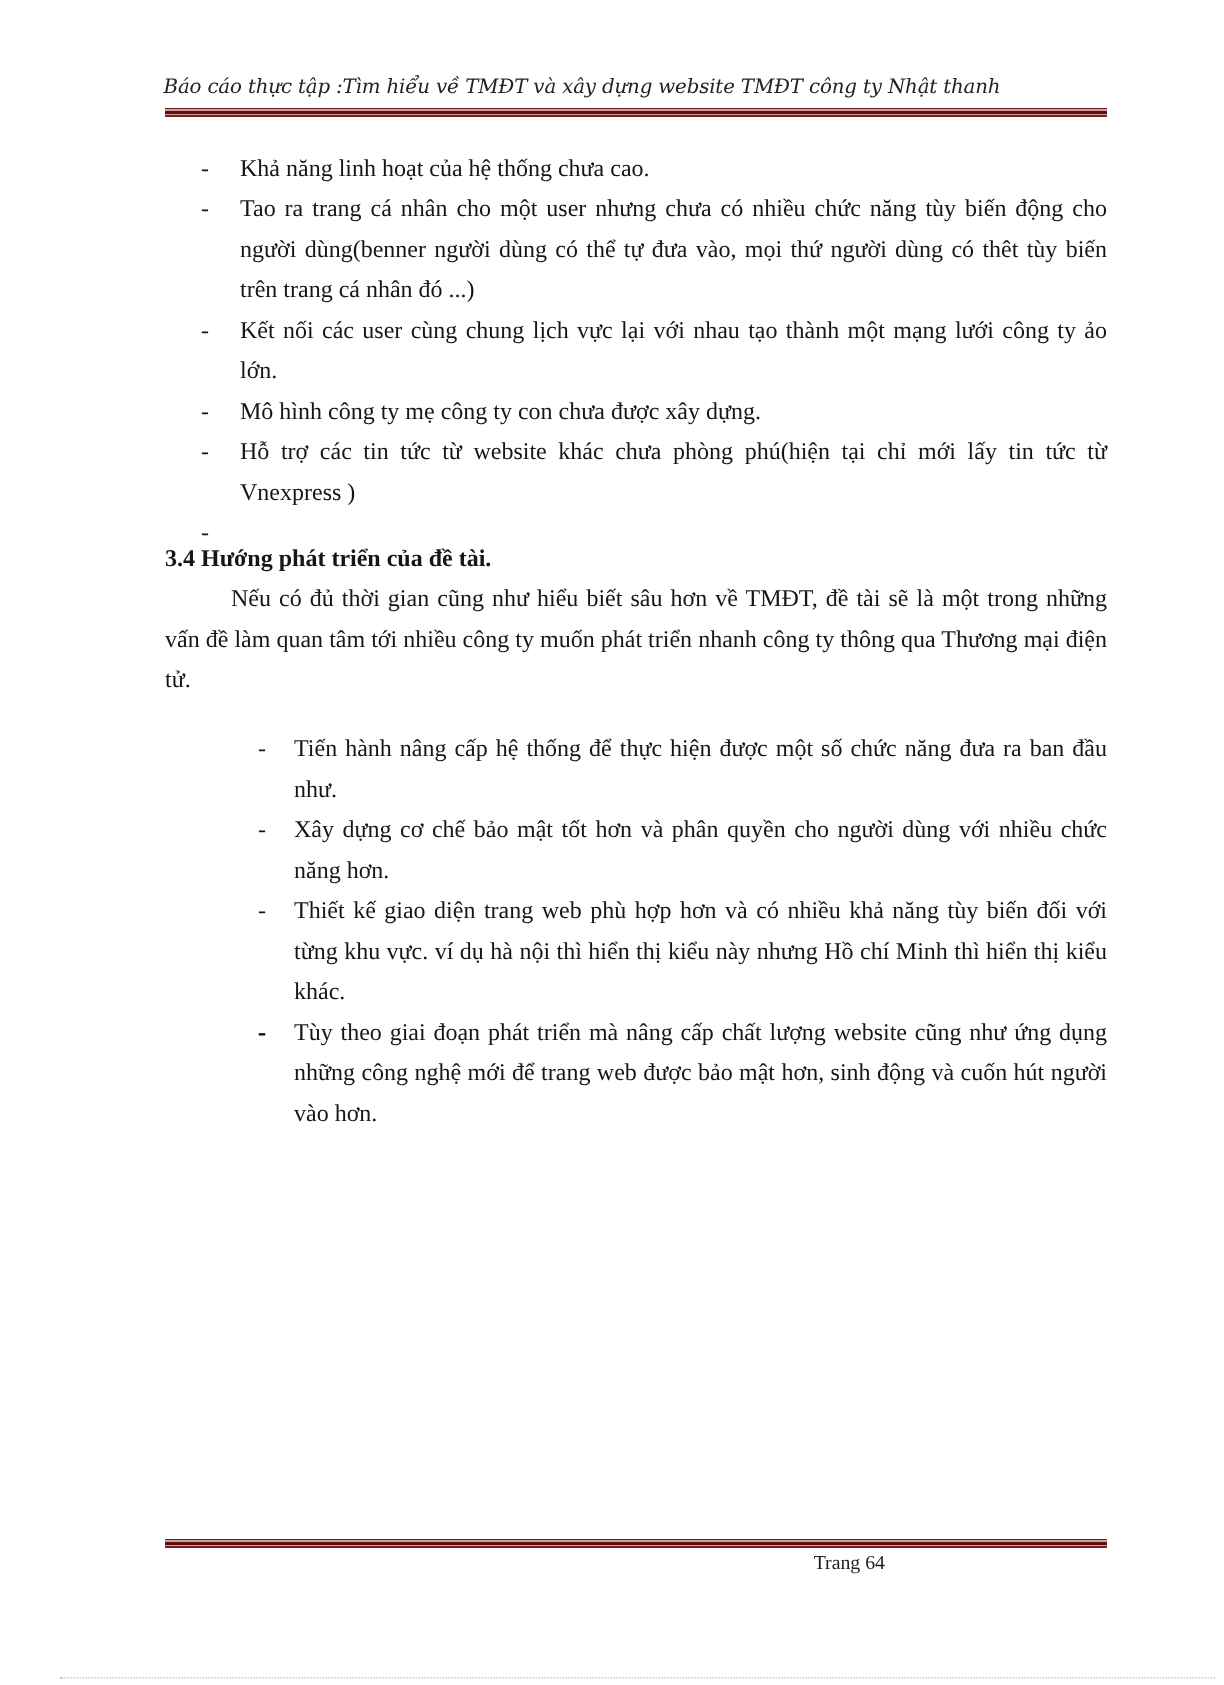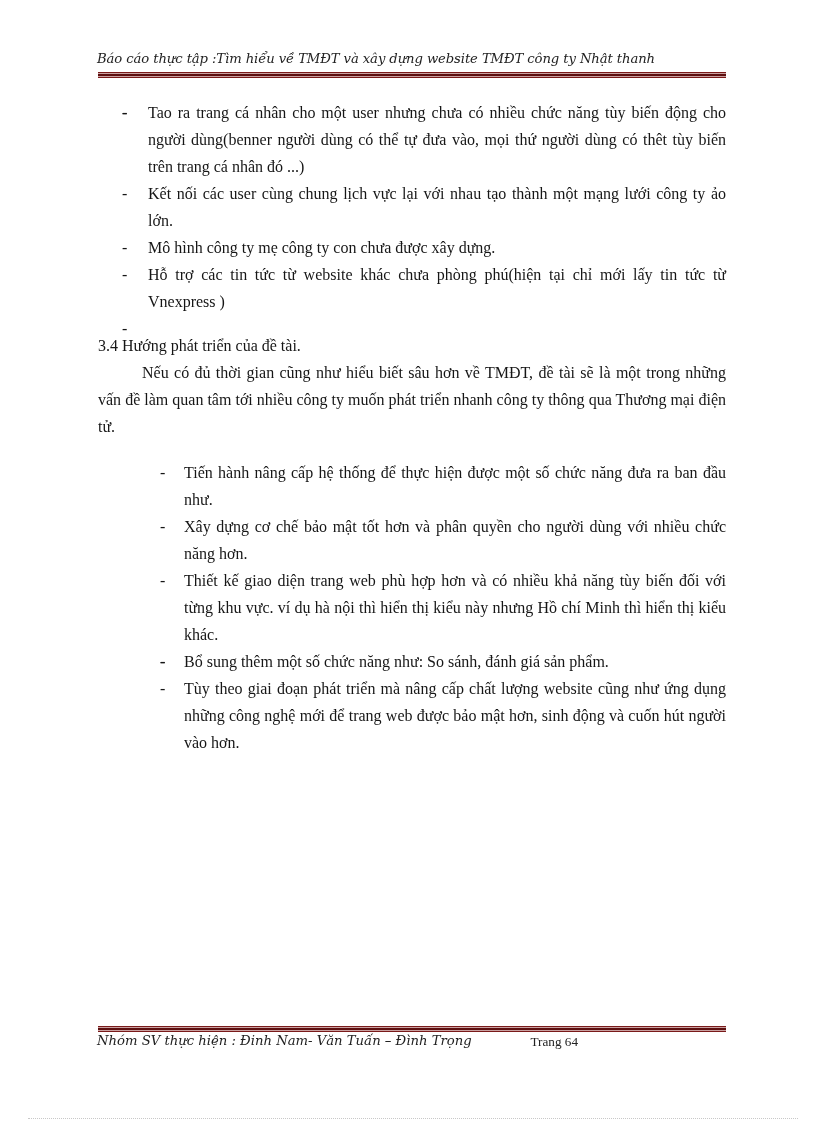--- a/index.html
+++ b/index.html
@@ -1,17 +1,17 @@
 <!DOCTYPE html>
 <html><head>
   <meta charset="utf-8">
   <style>
     html, body { margin: 0; padding: 0; background: #ffffff; }
     body { width: 816px; height: 1123px; position: relative; overflow: hidden; color: #111; }
-    .page { position: absolute; left: 4px; top: 0; width: 668px; height: 1123px; }
+    .page { position: absolute; left: 16px; top: 0; width: 668px; height: 1123px; }
     .header-text {
       position: absolute; left: 93px; top: 51px; width: 630px;
       font-family: "DejaVu Serif", serif; font-style: italic; font-size: 13.2px;
       color: #222; white-space: nowrap; letter-spacing: -0.1px;
     }
     .rule {
       position: absolute; left: 94px; width: 628px; height: 6px;
       background: linear-gradient(to bottom, #7a1a1a 0, #7a1a1a 1px, #c9a0a0 1px, #c9a0a0 2px, #5c0f0f 2px, #5c0f0f 4px, #c9a0a0 4px, #c9a0a0 5px, #7a1a1a 5px, #7a1a1a 6px);
     }
     .rule.top { top: 72px; }
@@ -20,21 +20,21 @@
       position: absolute; left: 94px; top: 99px; width: 628px;
       font-family: "Liberation Serif", serif; font-size: 16px; line-height: 27px;
       color: #161616;
     }
     .bullets { list-style: none; margin: 0; padding: 0; }
     .bullets li { position: relative; padding-left: 50px; text-align: justify; }
     .bullets li .dash { position: absolute; left: 24px; top: 0; }
     .bullets.indented li { padding-left: 86px; }
     .bullets.indented li .dash { left: 62px; }
     .section-heading {
-      font-family: "Liberation Serif", serif; font-weight: normal; font-size: 16px;
+      font-family: "Liberation Serif", serif; font-weight: bold; font-size: 16px;
       margin: 17px 0 0 0; line-height: 27px;
     }
     .para { text-indent: 44px; text-align: justify; margin: 0 0 0 0; }
     .para.second { margin-top: 20px; }
     .bullets.indented { margin-top: 19px; }
     .footer-left {
       position: absolute; left: 93px; top: 1033px;
       font-family: "DejaVu Serif", serif; font-style: italic; font-size: 13.2px; color: #222; white-space: nowrap;
     }
     .footer-right {
@@ -50,40 +50,39 @@
 <body>
 
 <div class="page">
 
   <div class="header-text">Báo cáo thực tập :Tìm hiểu về TMĐT và xây dựng website TMĐT công ty Nhật thanh</div>
   <div class="rule top"></div>
 
   <div class="content">
 
     <ul class="bullets">
-      <li><span class="dash">-</span></li>
+      <li><span class="dash">-</span><span>Khả năng linh hoạt của hệ thống chưa cao.</span></li>
       <li><span class="dash">-</span><span>Tao ra trang cá nhân cho một user nhưng chưa có nhiều chức năng tùy biến động cho người dùng(benner người dùng có thể tự đưa vào, mọi thứ người dùng có thêt tùy biến trên trang cá nhân đó ...)</span></li>
       <li><span class="dash">-</span><span>Kết nối các user cùng chung lịch vực lại với nhau tạo thành một mạng lưới công ty ảo lớn.</span></li>
       <li><span class="dash">-</span><span>Mô hình công ty mẹ công ty con chưa được xây dựng.</span></li>
       <li><span class="dash">-</span><span>Hỗ trợ các tin tức từ website khác chưa phòng phú(hiện tại chỉ mới lấy tin tức từ Vnexpress )</span></li>
       <li><span class="dash">-</span></li>
     </ul>
 
     <h3 class="section-heading">3.4 Hướng phát triển của đề tài.</h3>
 
     <p class="para">Nếu có đủ thời gian cũng như hiểu biết sâu hơn về TMĐT, đề tài sẽ là một trong những vấn đề làm quan tâm tới nhiều công ty muốn phát triển nhanh công ty thông qua Thương mại điện tử.</p>
 
     <ul class="bullets indented">
       <li><span class="dash">-</span><span>Tiến hành nâng cấp hệ thống để thực hiện được một số chức năng đưa ra ban đầu như.</span></li>
       <li><span class="dash">-</span><span>Xây dựng cơ chế bảo mật tốt hơn và phân quyền cho người dùng với nhiều chức năng hơn.</span></li>
       <li><span class="dash">-</span><span>Thiết kế giao diện trang web phù hợp hơn và có nhiều khả năng tùy biến đối với từng khu vực. ví dụ hà nội thì hiển thị kiểu này nhưng Hồ chí Minh thì hiển thị kiểu khác.</span></li>
       <li><span class="dash">-</span></li>
-      <li><span class="dash">-</span><span>Bổ sung thêm một số chức năng như: So sánh, đánh giá sản phẩm.</span></li>
+      <li><span class="dash">-</span></li>
       <li><span class="dash">-</span><span>Tùy theo giai đoạn phát triển mà nâng cấp chất lượng website cũng như ứng dụng những công nghệ mới để trang web được bảo mật hơn, sinh động và cuốn hút người vào hơn.</span></li>
     </ul>
   </div>
 
   <div class="rule bottom"></div>
-  <div class="footer-left">Nhóm SV thực hiện : Đinh Nam- Văn Tuấn – Đình Trọng</div>
   <div class="footer-right">Trang 64</div>
 
   <div class="dotted-edge"></div>
 </div>
 
 </body></html>

